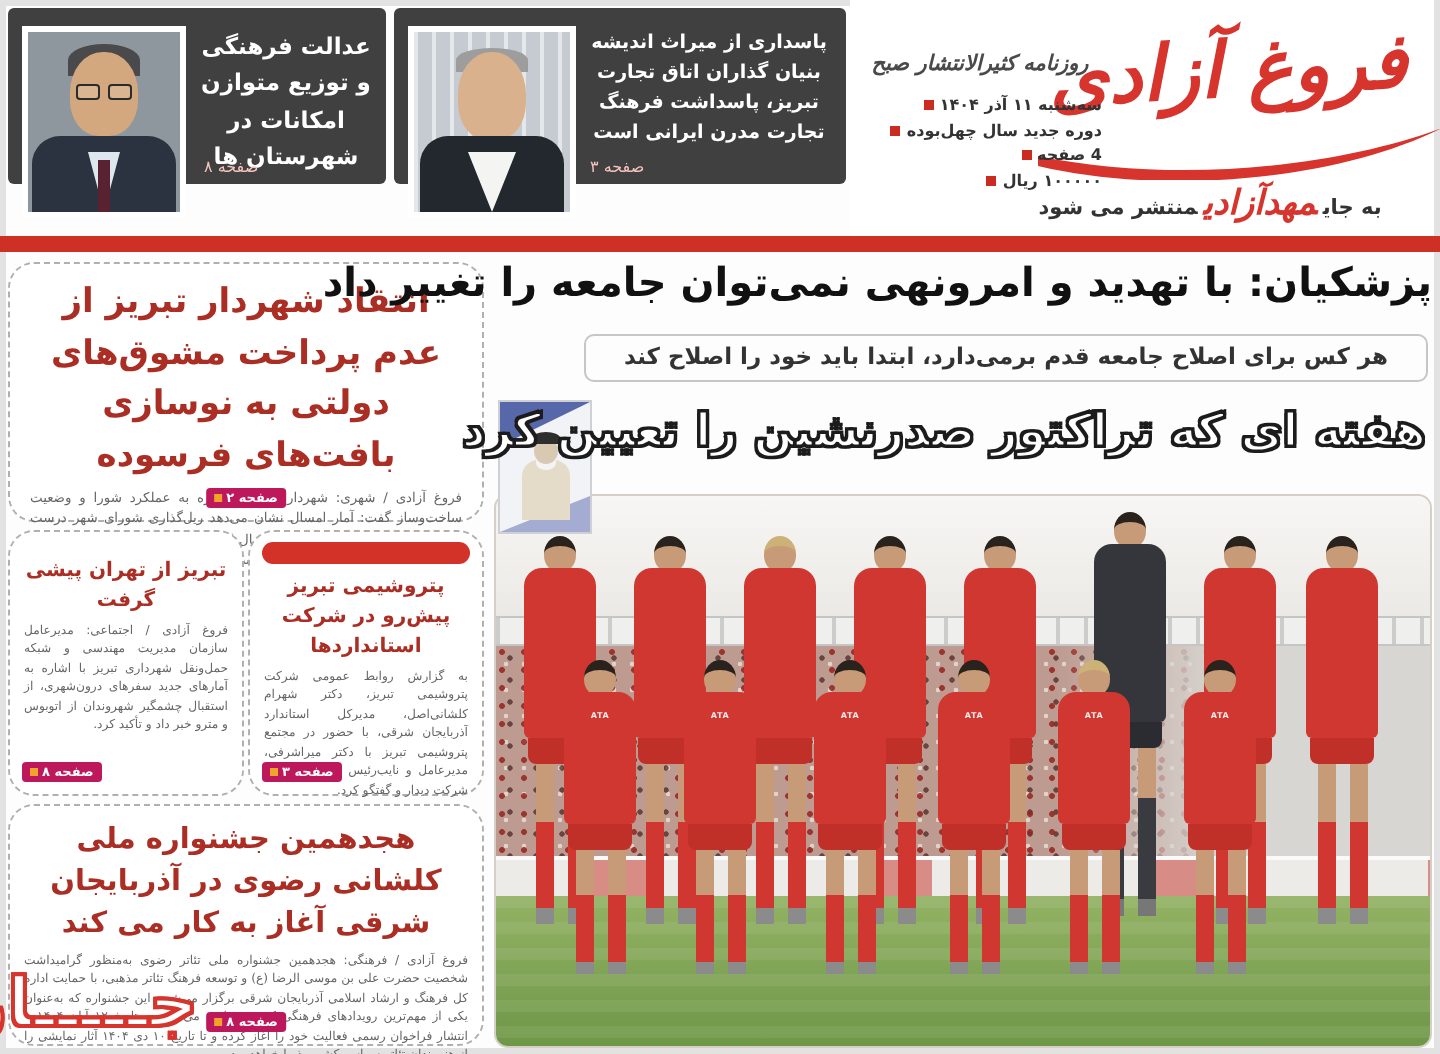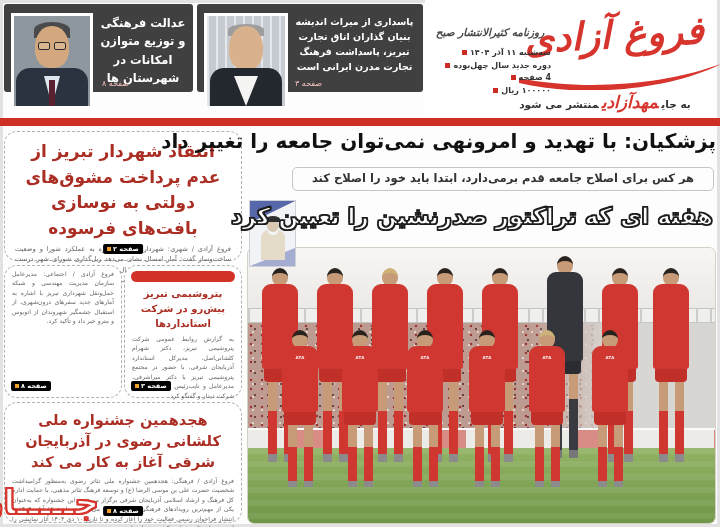--- a/index.html
+++ b/index.html
@@ -62,21 +62,21 @@
   #transit{ left:4px;  top:265px; width:118px; height:133px; }
   #theater{ left:4px;  top:402px; width:238px; height:121px; }
   .st-headline { font-weight:bold; color:#ab2e24; text-align:center; }
   #story1 .st-headline { font-size:17px; line-height:1.5; padding:7px 8px 0; }
   #theater .st-headline { font-size:14.5px; line-height:1.45; padding:7px 8px 0; }
   .small-head { font-size:10px; line-height:1.5; padding:4px 6px 0; }
   .st-body { font-size:6.7px; color:#666; text-align:justify; line-height:1.55; padding:3px 10px 0; direction:rtl; }
   .tiny-body { font-size:6.1px; padding:3px 7px 0; }
   .red-topbar { margin:5px 6px 0; height:11px; background:#d23227; border-radius:6px; }
   .badge { position:absolute; direction:ltr; display:inline-flex; align-items:center; gap:2px;
-    background:#000000; color:#fff; font-size:6.5px; font-weight:bold;
+    background:#be185d; color:#fff; font-size:6.5px; font-weight:bold;
     padding:2px 4px; border-radius:2px; line-height:1; }
   .badge .bsq { width:4px; height:4px; background:#f1a42c; display:inline-block; }
   .badge.center { bottom:6px; left:50%; transform:translateX(-50%); }
   .badge.bl { bottom:6px; left:6px; }
   
   #lead-headline { position:absolute; left:246px; top:129px; width:470px; height:34px;
     font-size:20px; font-weight:bold; color:#111; text-align:center;
     white-space:nowrap; direction:rtl; letter-spacing:-.3px; }
   #lead-subhead { position:absolute; left:292px; top:167px; width:422px; height:24px;
     border:1px solid #c6c6c6; border-radius:5px; font-size:11.5px; font-weight:bold;
@@ -210,20 +210,21 @@
     <div class="red-topbar"></div>
     <div class="st-headline small-head">پتروشیمی تبریز پیش‌رو در شرکت استانداردها</div>
     <div class="st-body tiny-body">به گزارش روابط عمومی شرکت پتروشیمی تبریز، دکتر شهرام کلشانی‌اصل، مدیرکل استاندارد آذربایجان شرقی، با حضور در مجتمع پتروشیمی تبریز با دکتر میراشرفی، مدیرعامل و نایب‌رئیس هیئت‌مدیره این شرکت دیدار و گفتگو کرد.</div>
     <div class="badge bl">
         <span class="bsq"></span>
         <span>صفحه ۳</span>
       </div>
   </div>
 
   <div class="dashed-box" id="transit">
+    <div class="st-headline small-head" style="padding-top:12px">تبریز از تهران پیشی گرفت</div>
     <div class="st-body tiny-body">فروغ آزادی / اجتماعی: مدیرعامل سازمان مدیریت مهندسی و شبکه حمل‌ونقل شهرداری تبریز با اشاره به آمارهای جدید سفرهای درون‌شهری، از استقبال چشمگیر شهروندان از اتوبوس و مترو خبر داد و تأکید کرد.</div>
     <div class="badge bl">
         <span class="bsq"></span>
         <span>صفحه ۸</span>
       </div>
   </div>
 
   <div class="dashed-box" id="theater">
     <div class="st-headline">هجدهمین جشنواره ملی کلشانی رضوی در آذربایجان شرقی آغاز به کار می کند</div>
     <div class="st-body tiny-body">فروغ آزادی / فرهنگی: هجدهمین جشنواره ملی تئاتر رضوی به‌منظور گرامیداشت شخصیت حضرت علی بن موسی الرضا (ع) و توسعه فرهنگ تئاتر مذهبی، با حمایت اداره کل فرهنگ و ارشاد اسلامی آذربایجان شرقی برگزار می‌شود. این جشنواره که به‌عنوان یکی از مهم‌ترین رویدادهای فرهنگی کشور شناخته می‌شود در تاریخ ۱۲ آبان ۱۴۰۴ با انتشار فراخوان رسمی فعالیت خود را آغاز کرده و تا تاریخ ۱۰ دی ۱۴۰۴ آثار نمایشی را از هنرمندان تئاتر سراسر کشور پذیرا خواهد بود.</div>

